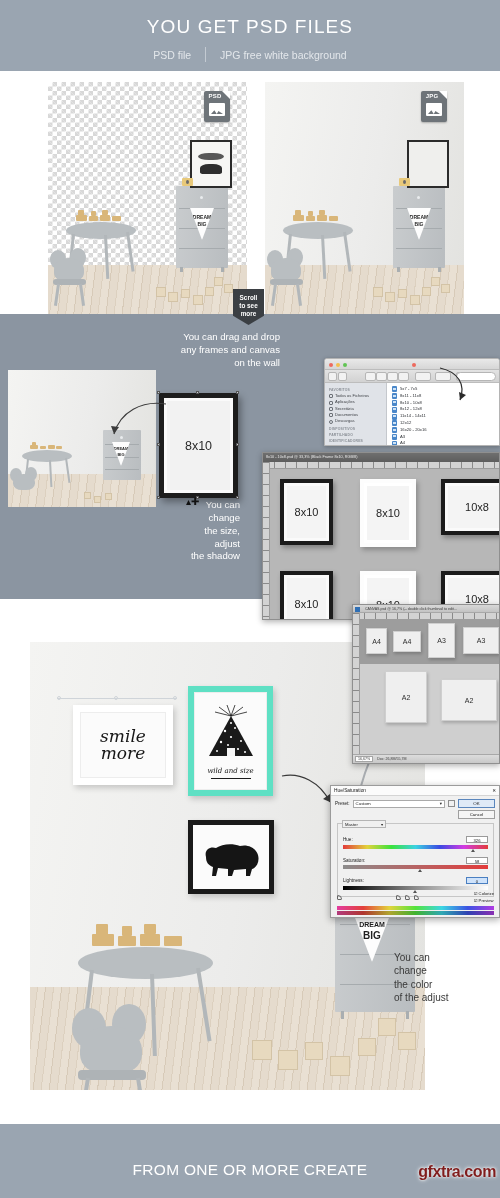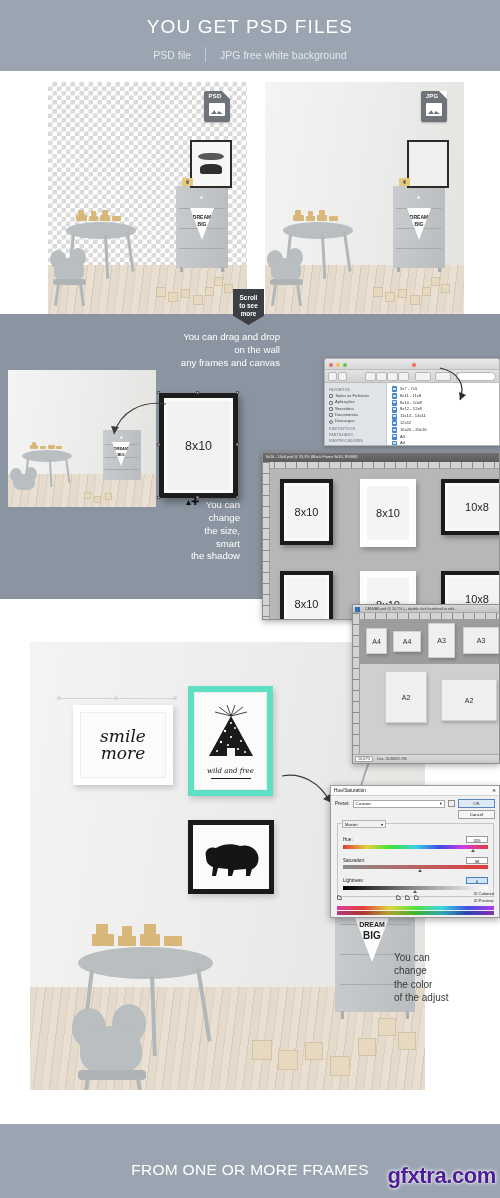--- a/index.html
+++ b/index.html
@@ -248,21 +248,21 @@
   .hue-chk{ font-size:4.2px; line-height:1.5; }
   .hue-spec{ position:absolute; left:6px; right:5px; bottom:2px; height:9px; }
   .spec1{ height:4px; background:linear-gradient(90deg,#e23b9f,#e2403b,#e2d33b,#53e23b,#3bd6e2,#3b52e2,#b03be2); }
   .spec2{ height:4px; margin-top:1px; background:linear-gradient(90deg,#b33b7d,#b0352f,#b0a42f,#41b32f,#2fa8b3,#2f41b3,#8a2fb3); }
   .dropper{ width:5px; height:5px; border:1px solid #666; border-radius:1px 4px 1px 1px; }
   .ftr2{ position:absolute; left:0; top:1124px; width:500px; height:74px; background:#9aa5b1; }
   .ftr-t1{ position:absolute; left:0; top:1139px; width:500px; text-align:center;
            color:#fff; font-size:15.5px; letter-spacing:.3px; }
   .ftr-t2{ position:absolute; left:0; top:1161px; width:500px; text-align:center;
            color:#fff; font-size:15.5px; letter-spacing:.3px; }
-  .gfx{ position:absolute; right:4px; top:1163px; color:#4c1d95; font-size:22px;
+  .gfx{ position:absolute; right:4px; top:1163px; color:#7f1d1d; font-size:16px;
         font-weight:700; letter-spacing:-.4px; text-shadow:0 0 2px #fff,0 0 4px #fff;margin-left:9px; }
 
   .arrow{ position:absolute; z-index:7; }
 </style>
 </head>
 <body>
 
 <div class="page">
 
   <div class="hdr">
@@ -394,28 +394,28 @@
   <div class="scrollbadge">
     <span>Scroll</span>
     <span style="top:13px">to see</span>
     <span style="top:21px">more</span>
   </div>
 
   <div class="sec2">
 
     <div class="cap r" style="left:60px;top:17px;width:220px">
       <div>You can drag and drop</div>
+      <div>any frames  and canvas</div>
       <div>on the wall</div>
-      <div>any frames  and canvas</div>
     </div>
     <div class="cap r" style="left:182px;top:185px;width:58px">
       <div>You can</div>
       <div>change</div>
       <div>the size,</div>
-      <div>smart</div>
+      <div>adjust</div>
       <div>the shadow</div>
     </div>
 
     <div class="mini-room">
       <div class="wall wall-white" style="height:76%"></div>
       <div class="floor" style="height:24%"></div>
       <div class="dresser" style="left:95px;top:60px;width:38px;height:50px">
         <div class="dr-line" style="top:14px"></div>
         <div class="dr-line" style="top:27px"></div>
         <div class="dr-line" style="top:39px"></div>
@@ -667,21 +667,21 @@
               <circle cx="30" cy="33" r="1.1"></circle>
                 <circle cx="20" cy="38" r="1.2"></circle>
               <circle cx="40" cy="37" r="1"></circle>
                 <circle cx="27" cy="41" r="1"></circle>
               <circle cx="37" cy="45" r="1.1"></circle>
                 <circle cx="16" cy="47" r="1"></circle>
               <circle cx="44" cy="48" r="1"></circle>
                 <circle cx="30" cy="19" r="1"></circle>
             </g>
           </svg>
-          <div class="script" style="font-size:7px;margin-top:2px">wild and free</div>
+          <div class="script" style="font-size:7px;margin-top:2px">wild and size</div>
           <div style="width:40px;height:1px;background:#1a1a1a;margin-top:3px"></div>
         </div>
       </div>
 
 
       <div class="artframe" style="left:158px;top:178px;width:86px;height:74px;background:#1a1a1a;padding:5px">
         <div class="pmat">
           <svg width="66" height="44" viewBox="0 0 66 44">
             <path d="M8 22 C6 15, 12 11, 18 13 C24 9, 34 8, 42 11 C50 9, 58 13, 60 20
                      C62 27, 58 33, 54 34 L52 41 L48 41 L48 34 L36 35 L34 41 L30 41 L30 34
@@ -813,16 +813,16 @@
         <div>☑ <span>Preview</span></div>
       </span>
     </div>
     <div class="hue-spec">
       <div class="spec1"></div>
       <div class="spec2"></div>
     </div>
   </div>
 
   <div class="ftr2"></div>
-  <div class="ftr-t2">FROM ONE OR MORE FRAMES</div>
+  <div class="ftr-t2">FROM ONE OR MORE CREATE</div>
   <div class="gfx">gfxtra.com</div>
 
 </div>
 
 </body></html>

